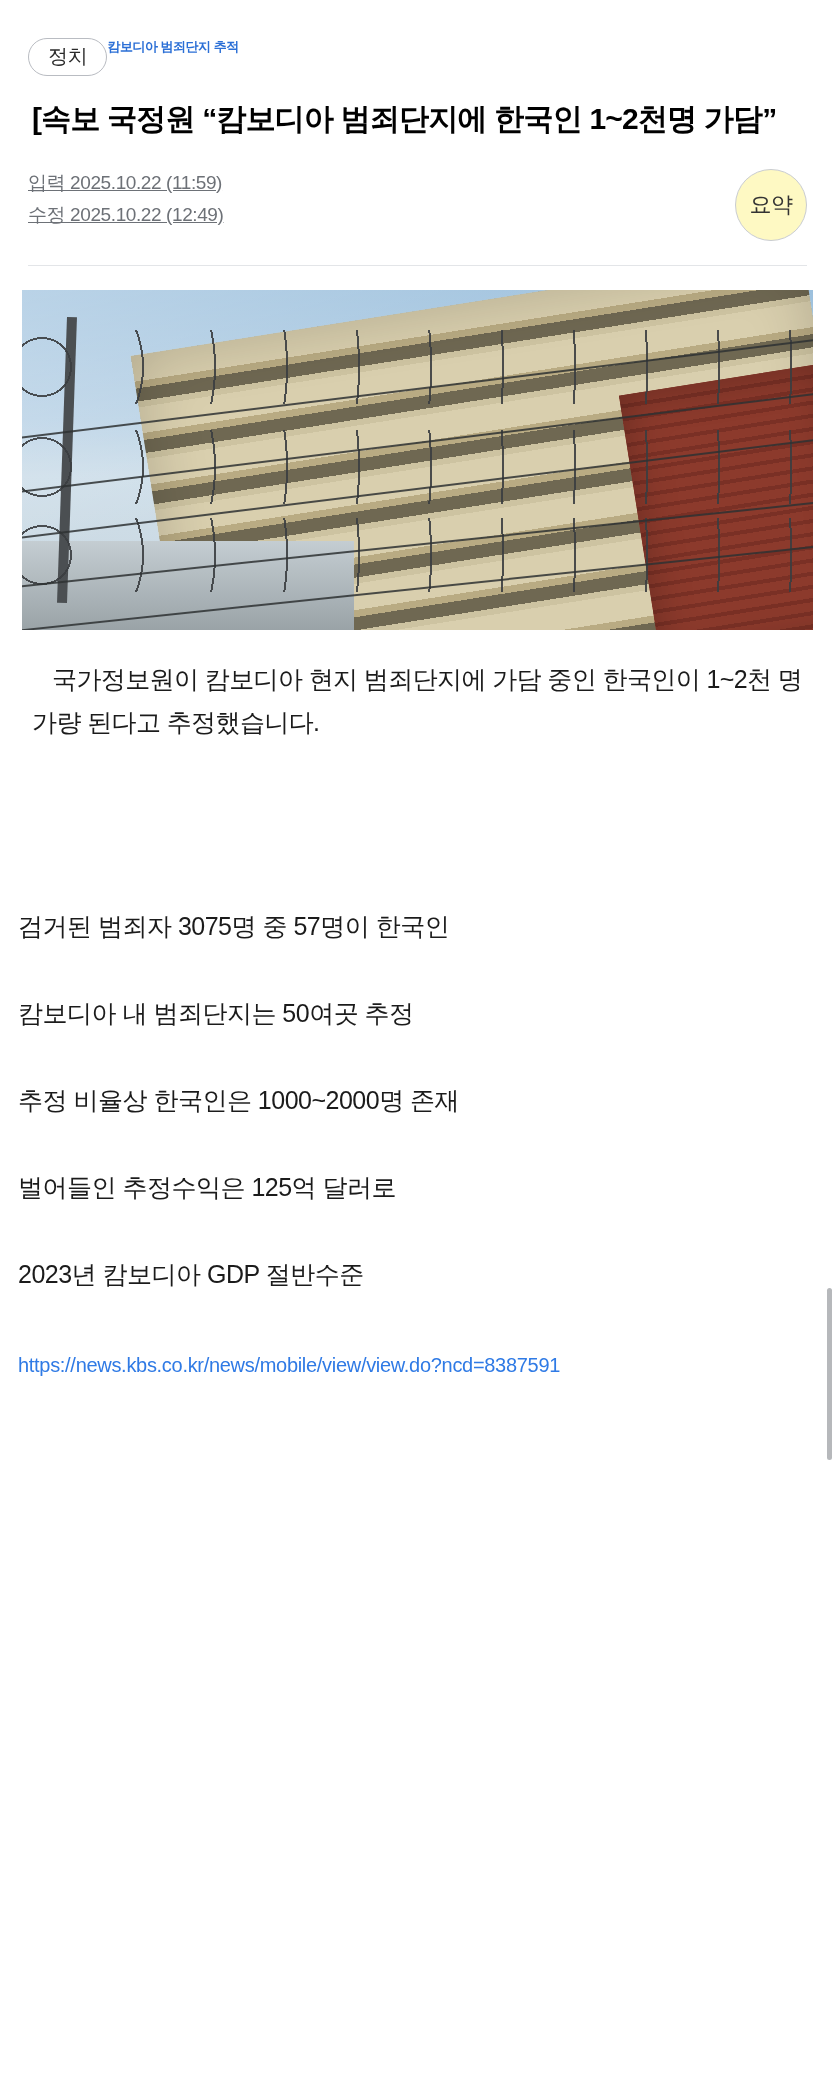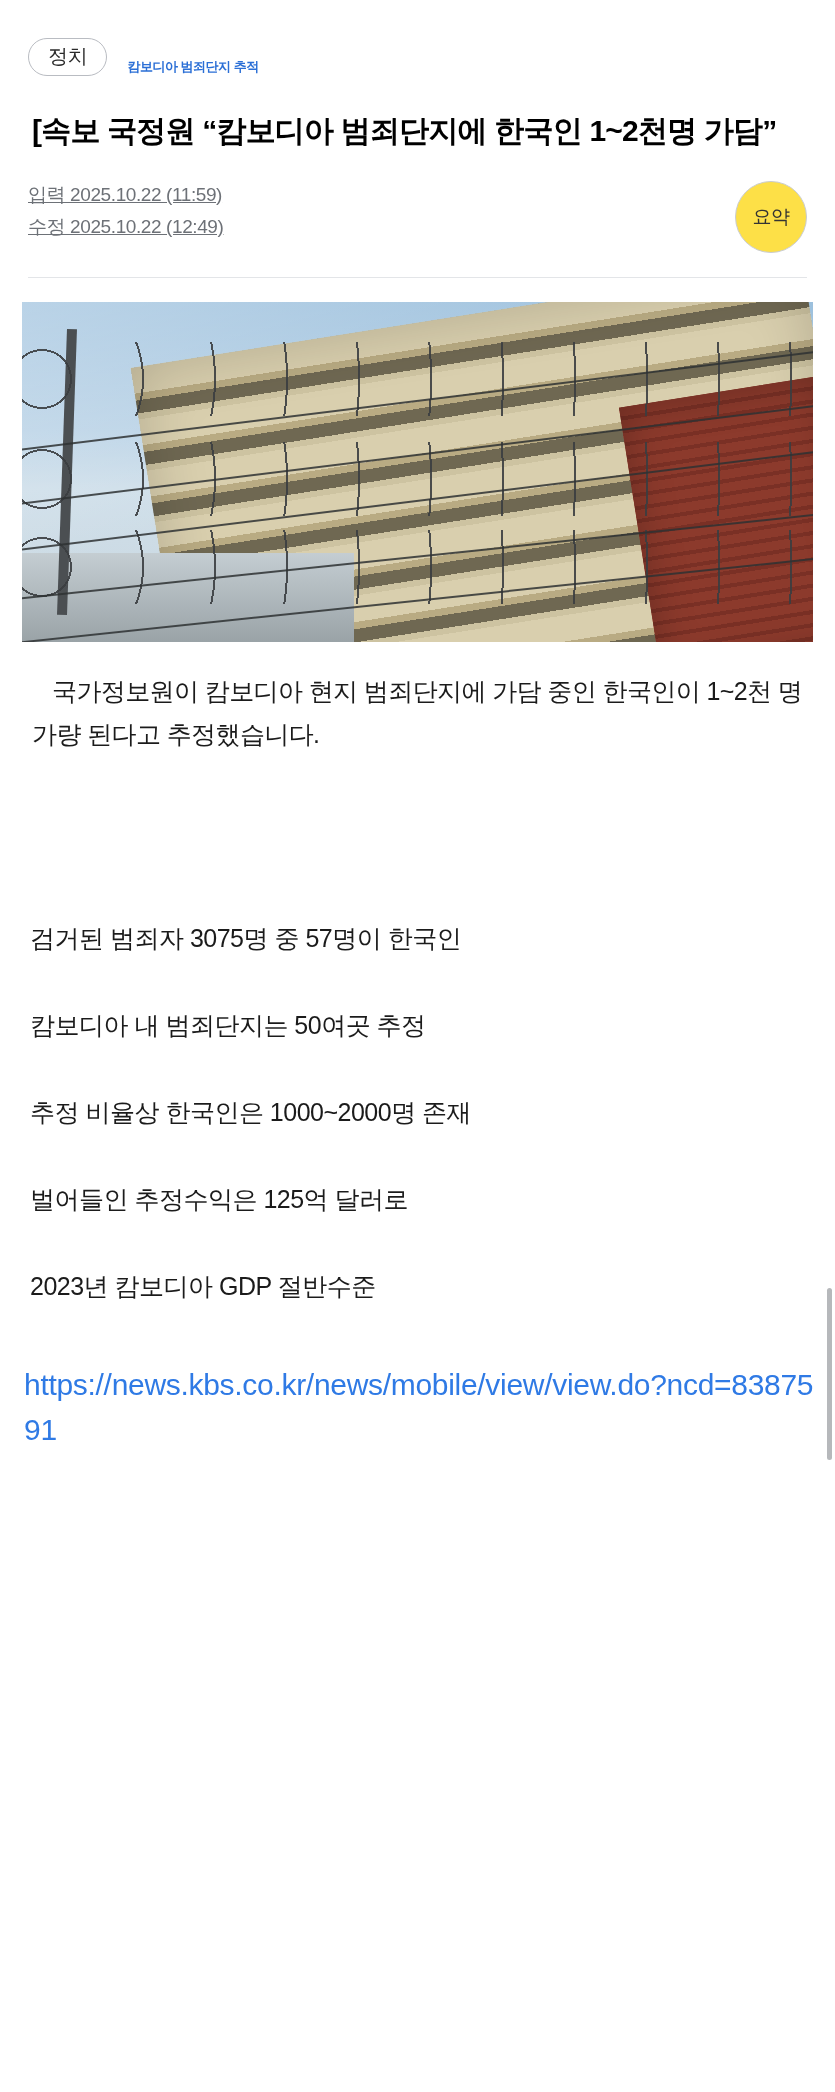--- a/index.html
+++ b/index.html
@@ -21,23 +21,23 @@
     padding: 0 0 40px 0;
     position: relative;
   }
 
   
   .article-head {
     padding: 38px 28px 0 28px;
   }
   .cat-row {
     display: flex;
-    align-items: flex-end;
-    gap: 20px;
-    margin-bottom: 34px;
+    align-items: flex-start;
+    gap: 0;
+    margin-bottom: 22px;
   }
   .cat-chip {
     display: inline-flex;
     align-items: center;
     justify-content: center;
     border: 1px solid #b9bcc2;
     border-radius: 999px;
     padding: 7px 19px 9px 19px;
     font-size: 20px;
     line-height: 1;
@@ -74,22 +74,22 @@
     line-height: 1.72;
     color: #6d7177;
     letter-spacing: -0.4px;
     text-decoration: underline;
   }
   .summary-btn {
     width: 72px;
     height: 72px;
     border-radius: 50%;
     border: 1px solid #c9ccd1;
-    background: #fde047;
-    font-size: 19px;
+    background: #fef9c3;
+    font-size: 22px;
     color: #333;
     display: flex;
     align-items: center;
     justify-content: center;
     letter-spacing: -0.4px;
     flex: 0 0 auto;
     margin-top: 2px;
     cursor: pointer;
   }
 
@@ -196,26 +196,26 @@
   }
 
   .points {
     margin: 0 18px;
   }
   .point {
     font-size: 25px;
     line-height: 1.6;
     letter-spacing: -0.5px;
     color: #1b1b1b;
-    margin: 0 0 47px 12px;
+    margin: 0 0 47px 0;
   }
 
   .source-link {
-    margin: 56px 18px 0 24px;
-    font-size: 30px;
+    margin: 56px 18px 0 18px;
+    font-size: 20px;
     line-height: 1.5;
     color: #2f7ae5;
     letter-spacing: -0.3px;
     word-break: break-all;
     text-decoration: none;
     display: block;
   }
 
   
   .scrollbar {

